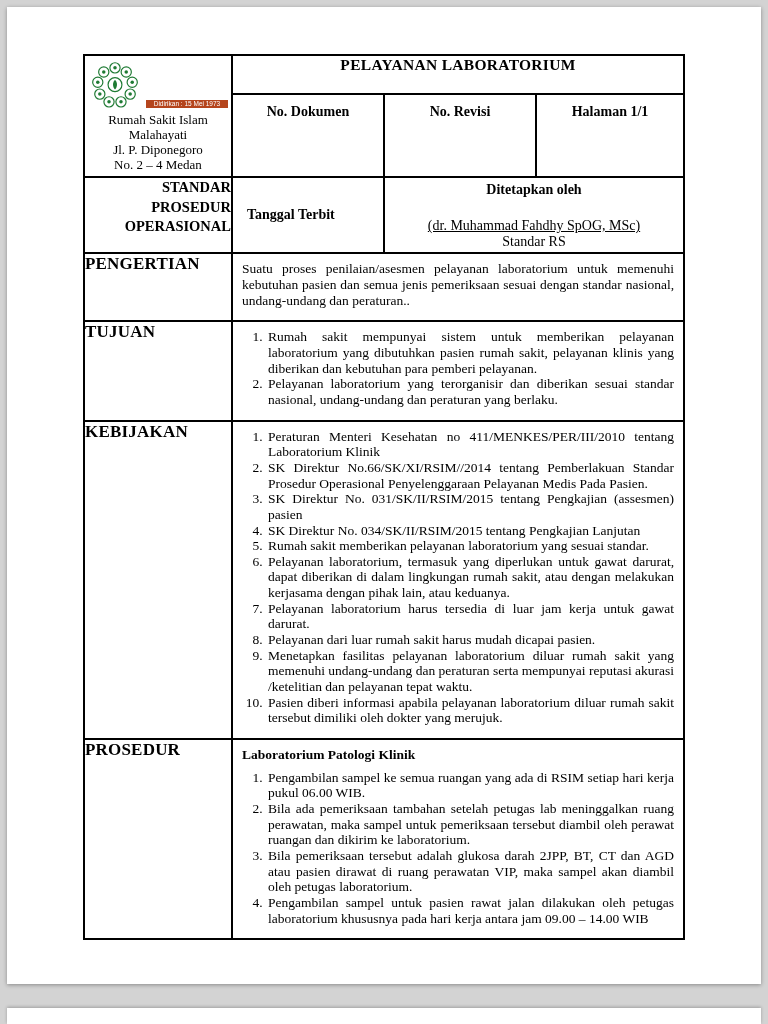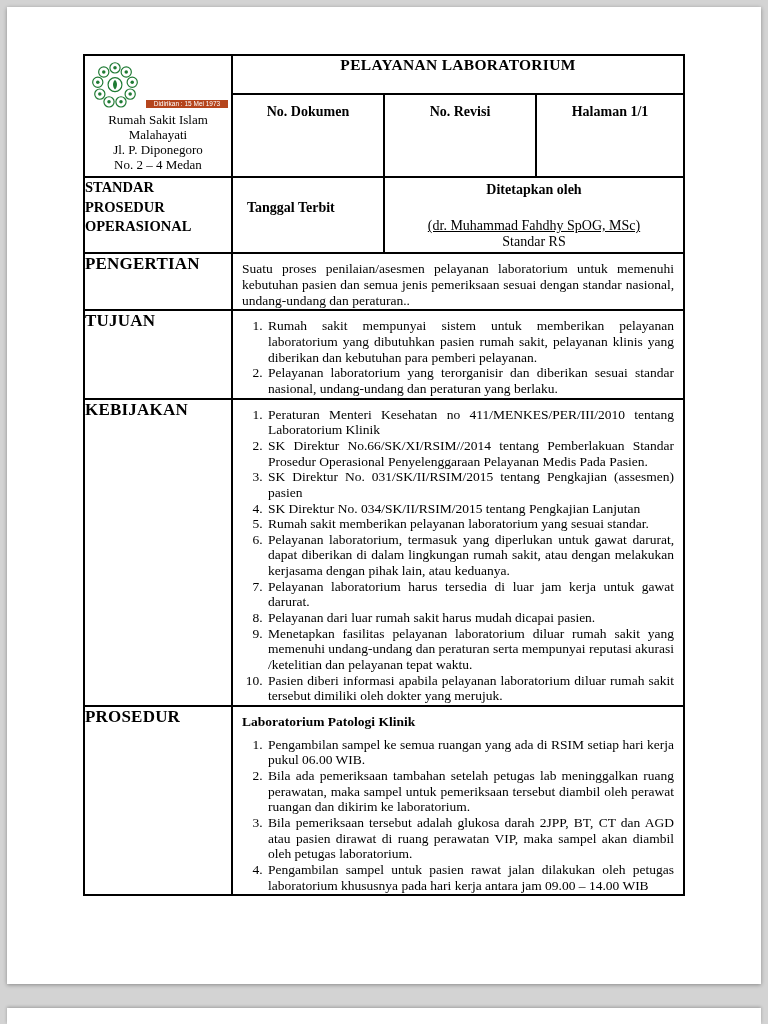--- a/index.html
+++ b/index.html
@@ -15,30 +15,30 @@
 
   .title-cell { text-align:center; vertical-align:middle; font-weight:bold; font-size:15.5px; height:38px; letter-spacing:.3px; }
 
   .identity-cell { text-align:center; padding:4px 2px; vertical-align:top; }
   .logo-wrap { padding-top:2px; }
   .logo-banner { display:inline-block; background:#b5451d; color:#fff; font-size:6.5px; line-height:8px; height:8px; width:82px; overflow:hidden; white-space:nowrap; font-family:"Liberation Sans",sans-serif; }
   .hosp-line { font-size:13px; line-height:1.16; }
 
   .dochdr { text-align:center; font-weight:bold; font-size:14px; padding-top:9px; height:80px; }
 
-  .spo-cell { text-align:left; vertical-align:middle; font-weight:bold; font-size:14.5px; line-height:1.35; height:76px; }
-  .tanggal-cell { font-weight:bold; font-size:14px; padding:22px 0 0 14px; }
+  .spo-cell { text-align:right; vertical-align:middle; font-weight:bold; font-size:14.5px; line-height:1.35; height:76px; }
+  .tanggal-cell { font-weight:bold; font-size:14px; padding:29px 0 0 14px; }
   .ditetapkan-cell { text-align:center; font-size:14px; padding-top:4px; }
   .dit-label { font-weight:bold; }
   .dit-spacer { height:20px; }
   .director-name { text-decoration:underline; }
 
   .label-cell { text-align:left; vertical-align:middle; font-weight:bold; font-size:17px; letter-spacing:.2px; }
 
-  .content-cell { padding:7px 9px 1px 9px; font-size:13.5px; line-height:1.16; text-align:justify; }
+  .content-cell { padding:7px 9px 12px 9px; font-size:13.5px; line-height:1.16; text-align:justify; }
   .para { text-align:justify; }
   ol.num-list { margin:0; padding-left:24px; }
   ol.num-list li { padding-left:2px; margin:0; text-align:justify; }
   .prosedur-content { min-height:204px; }
   .prosedur-heading { font-weight:bold; margin-bottom:7px; text-align:left; }
 </style>
 </head>
 <body>
 
 <div class="viewport">

